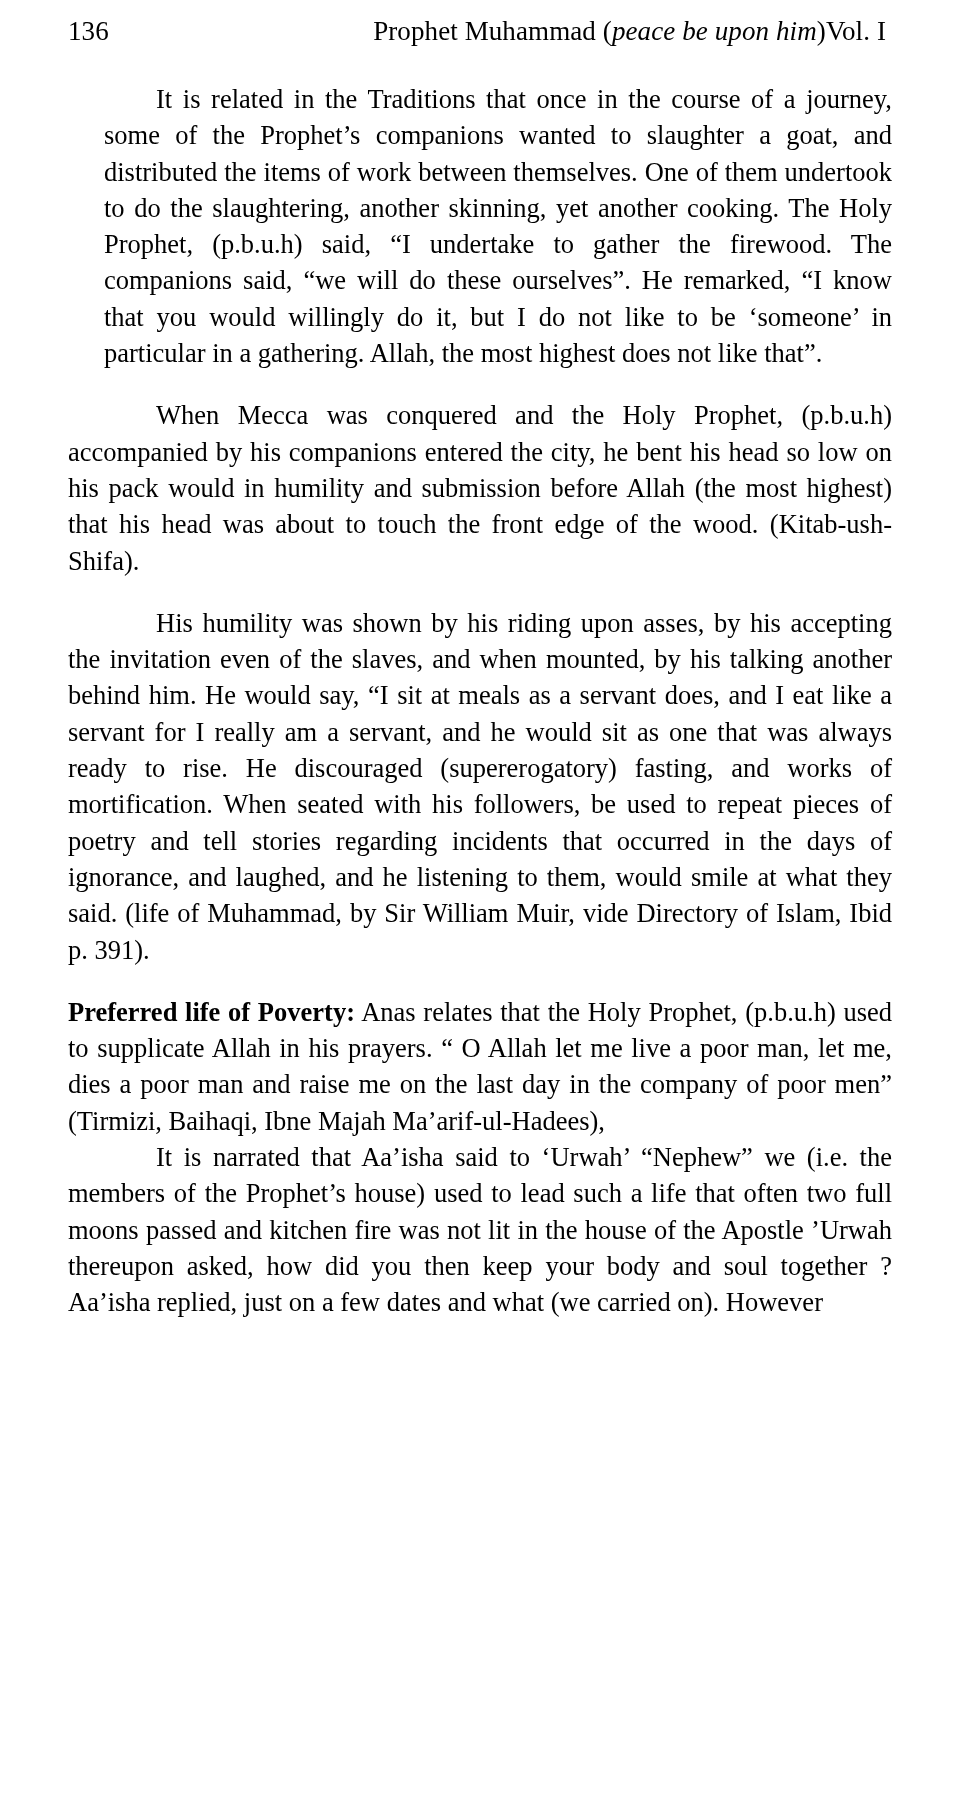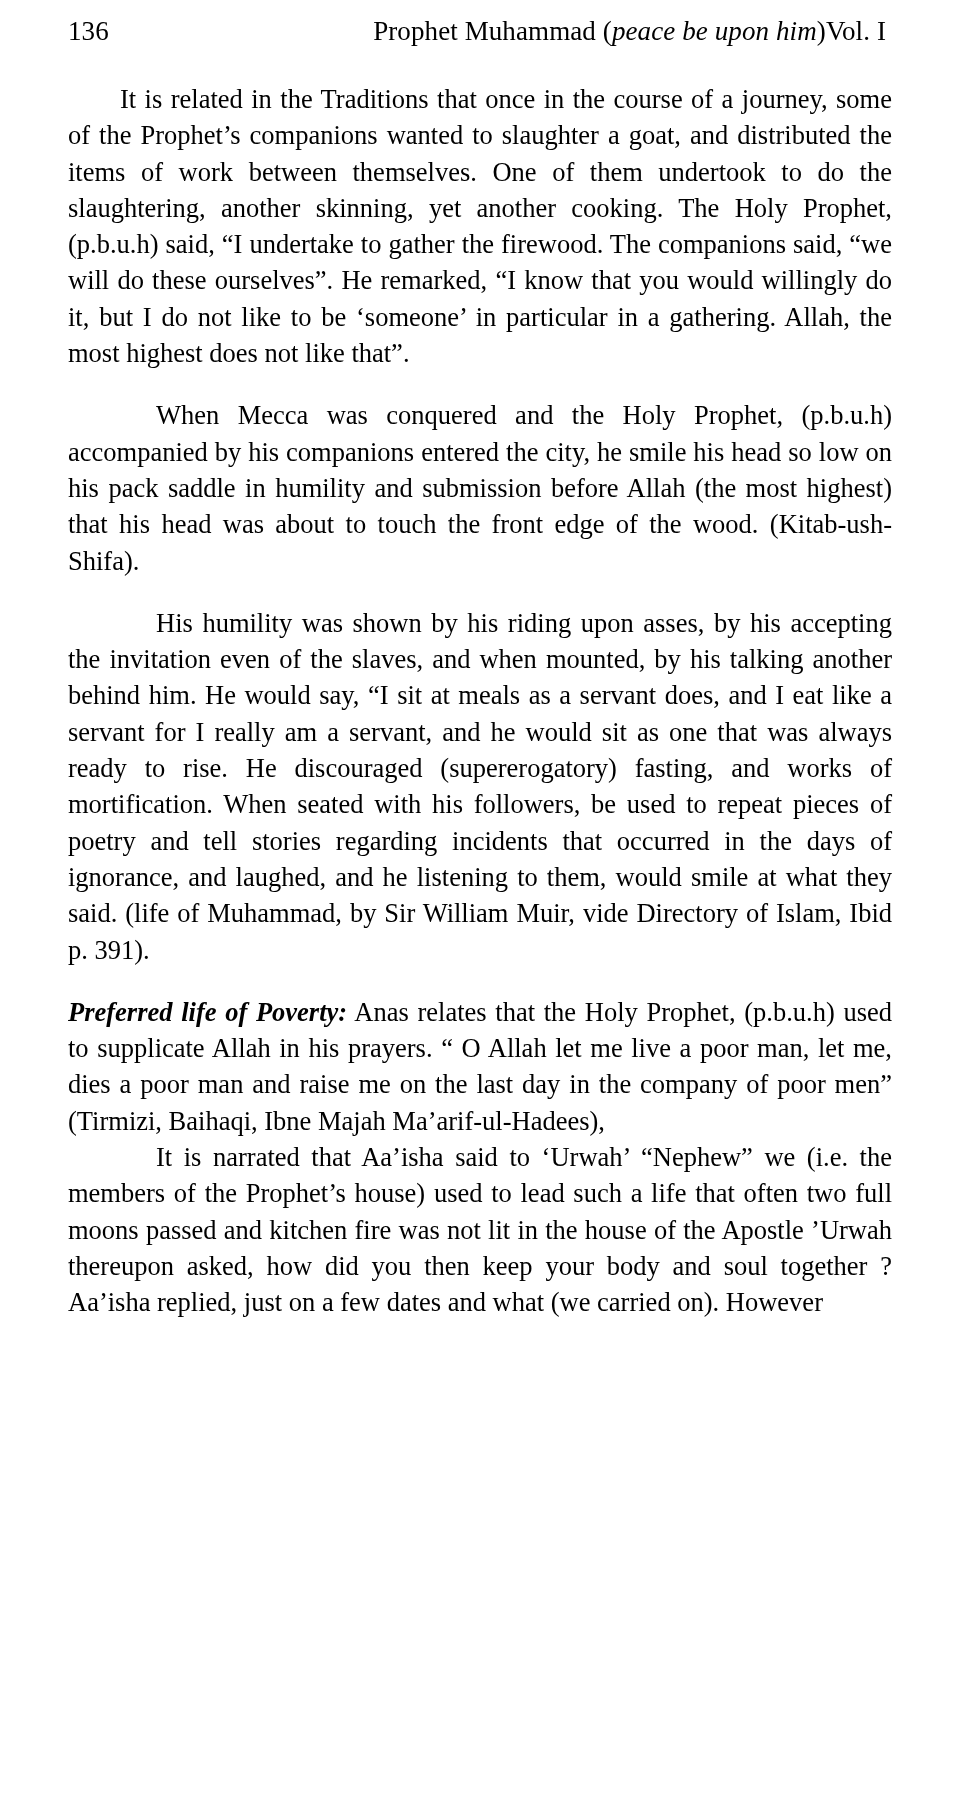--- a/index.html
+++ b/index.html
@@ -54,30 +54,30 @@
   .body-text p {
     margin: 0 0 0 0;
     font-size: 26.5px;
     line-height: 36.3px;
     text-align: justify;
     text-justify: inter-word;
     hyphens: none;
   }
   .body-text p.indent {
     text-indent: 52px;
+    margin-left: 36px;
   }
   .body-text p.indent-big {
     text-indent: 88px;
   }
   .gap {
     height: 26px;
   }
   .lead {
     font-weight: bold;
-    font-style: italic;
   }
   
   .body-text p { text-align-last: left; }
 </style>
 </head>
 <body>
 
 <div class="page">
   <div class="page-inner">
 
@@ -86,21 +86,21 @@
       <span class="head-title"><span>Prophet Muhammad (</span><span class="ital">peace be upon him</span><span>)</span></span>
       <span class="vol">Vol. I</span>
     </div>
 
     <div class="body-text">
 
       <p class="indent">It is related in the Traditions that once in the course of a journey, some of the Prophet’s companions wanted to slaughter a goat, and distributed the items of work between themselves. One of them undertook to do the slaughtering, another skinning, yet another cooking. The Holy Prophet, (p.b.u.h) said, “I undertake to gather the firewood. The companions said, “we will do these ourselves”. He remarked, “I know that you would willingly do it, but I do not like to be ‘someone’ in particular in a gathering. Allah, the most highest does not like that”.</p>
 
       <div class="gap"></div>
 
-      <p class="indent-big">When Mecca was conquered and the Holy Prophet, (p.b.u.h)  accompanied by his companions entered the city, he smile his head so low on his pack saddle in humility and submission before Allah (the most highest) that his head was about to touch the front edge of the wood. (Kitab-ush-Shifa).</p>
+      <p class="indent-big">When Mecca was conquered and the Holy Prophet, (p.b.u.h)  accompanied by his companions entered the city, he bent his head so low on his pack would in humility and submission before Allah (the most highest) that his head was about to touch the front edge of the wood. (Kitab-ush-Shifa).</p>
 
       <div class="gap"></div>
 
       <p class="indent-big">His humility was shown by his riding upon asses, by his accepting the invitation even of the slaves, and when mounted, by his talking another behind him. He would say, “I sit at meals as a servant does, and I eat like a servant for I really am a servant, and he would sit as one that was always ready to rise. He discouraged (supererogatory) fasting, and works of mortification. When seated with his followers, be used to repeat pieces of poetry and tell stories regarding incidents that occurred in the days of ignorance, and laughed, and he listening to them, would smile at what they said. (life of Muhammad, by Sir William Muir, vide Directory of Islam, Ibid p. 391).</p>
 
       <div class="gap"></div>
 
       <p><span class="lead">Preferred life of Poverty:</span><span> Anas relates that the Holy Prophet, (p.b.u.h) used to supplicate Allah in his prayers. “ O Allah let me live a poor man, let me, dies a poor man and raise me on the last day in the company of poor men” (Tirmizi, Baihaqi, Ibne Majah Ma’arif-ul-Hadees),</span></p>
 
       <p class="indent-big">It is narrated that Aa’isha said to ‘Urwah’ “Nephew” we (i.e. the members of the Prophet’s house) used to lead such a life that often two full moons passed and kitchen fire was not lit in the house of the Apostle ’Urwah thereupon asked, how did you then keep your body and soul together ? Aa’isha replied,  just on  a  few dates  and  what (we carried on). However</p>

